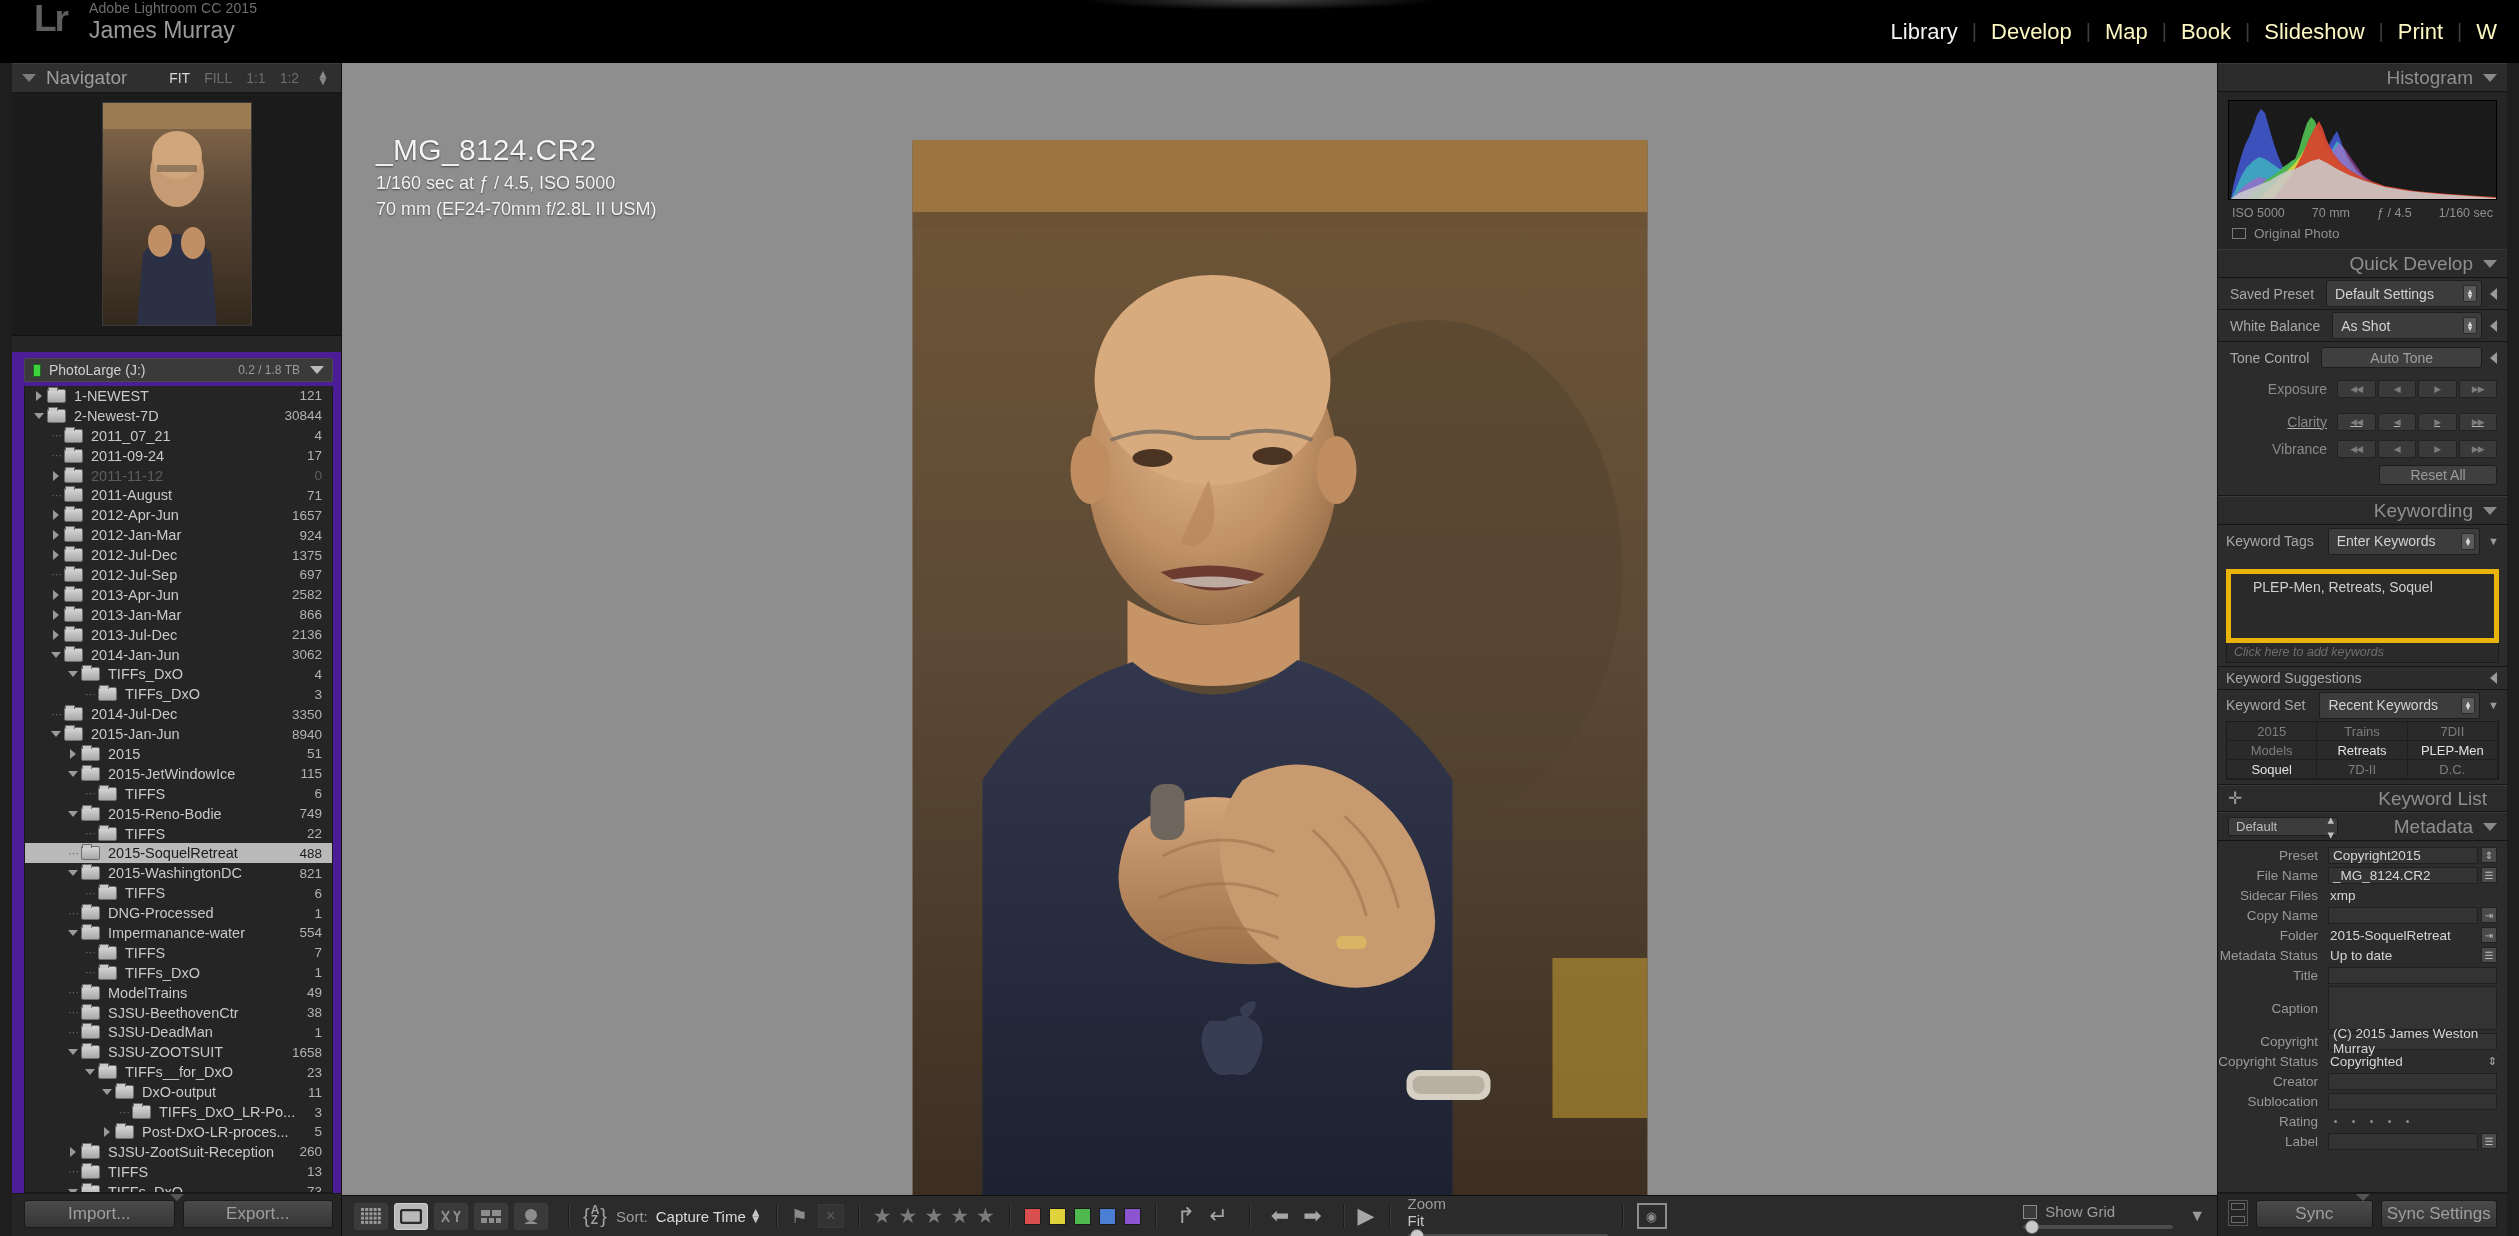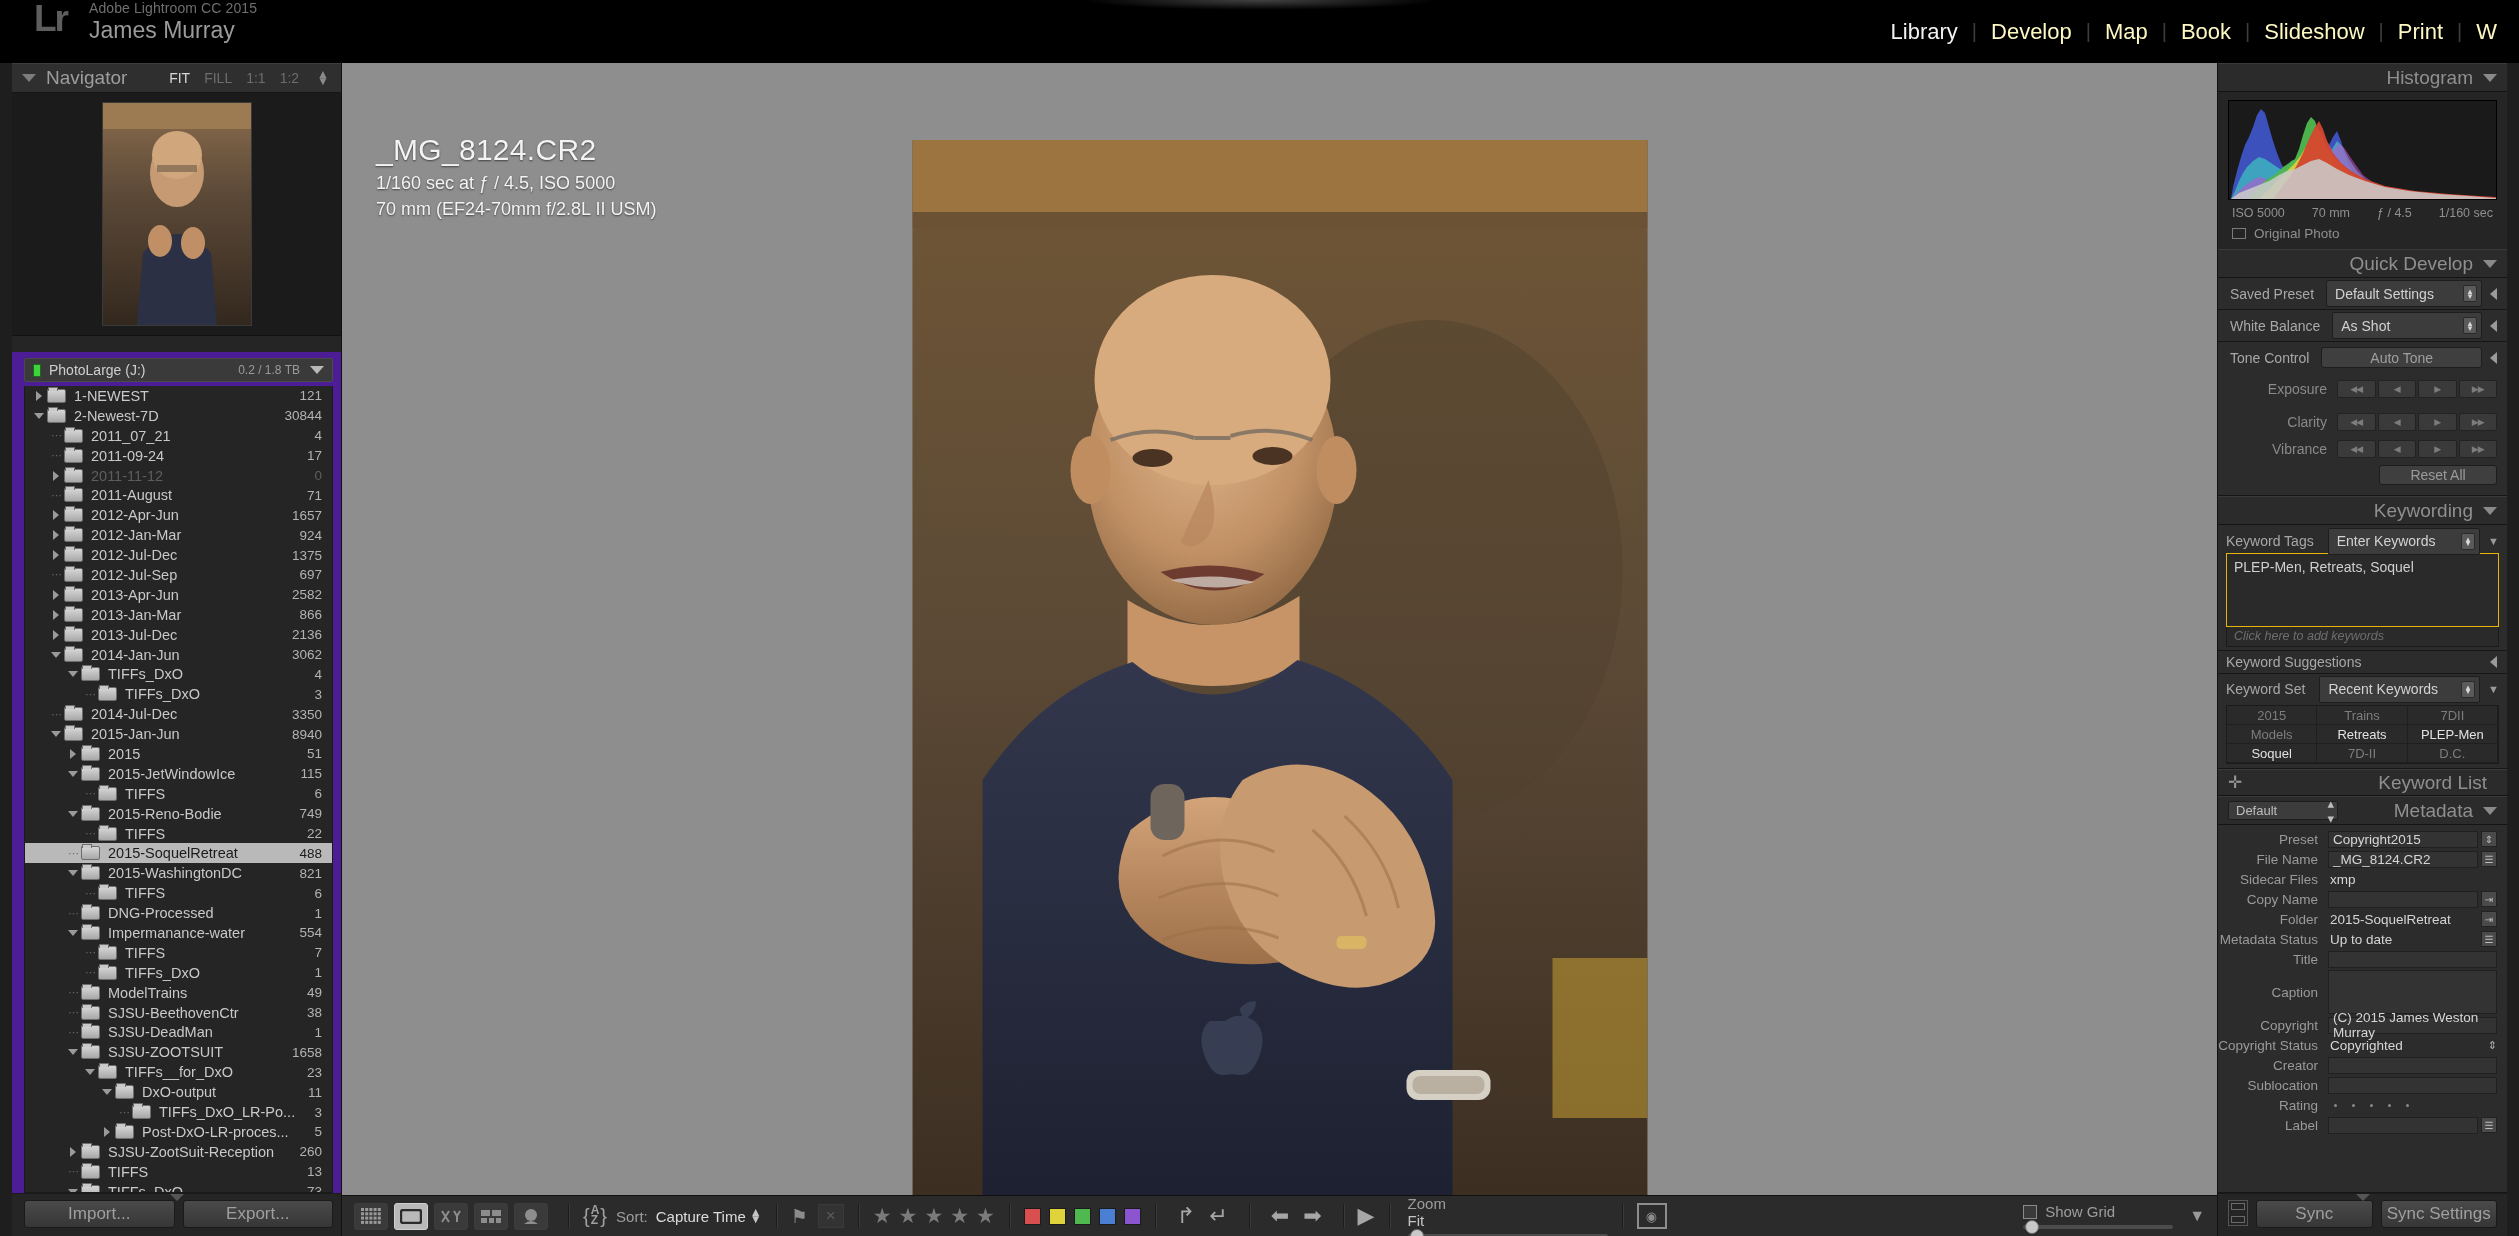--- a/index.html
+++ b/index.html
@@ -119,21 +119,21 @@
   .qd-btn{ flex:1; height:21px; margin-left:12px; background:#3f3f3f; border:1px solid #1d1d1d; border-radius:3px;
      display:flex;align-items:center;justify-content:center; font-size:14px; color:#9e9e9e;}
   .qd-tri{ width:0;height:0;border-top:6px solid transparent;border-bottom:6px solid transparent;border-right:7px solid #9a9a9a; margin-left:8px;}
   .nudge{ display:flex; gap:2px; width:160px;}
   .nudge div{ flex:1; height:18px; background:#3a3a3a;border:1px solid #222;border-radius:2px;
      display:flex;align-items:center;justify-content:center;font-size:9px;color:#7c7c7c; letter-spacing:-1px;}
   .resetall{ height:20px; width:118px; margin:4px 4px 4px auto; background:#3f3f3f;border:1px solid #1d1d1d;border-radius:3px;
      display:flex;align-items:center;justify-content:center;font-size:14px;color:#9b9b9b;}
 
   .kw-row{ display:flex; align-items:center; height:24px; font-size:14px; gap:8px;}
-  .kw-box{ height:74px; background:#2a2a2a; border:1px solid #eab308; margin:0 0 0; padding:5px 7px; font-size:14px; color:#cfcfcf;}
+  .kw-box{ height:74px; background:#2a2a2a; border:5px solid #eab308; margin:16px 0 0; padding:5px 22px; font-size:14px; color:#cfcfcf;}
   .kw-add{ height:20px; background:#2a2a2a; border:1px solid #1b1b1b; border-top:none; padding:2px 7px; font-size:12.5px; color:#6e6e6e; font-style:italic;}
   .kset-grid{ display:grid; grid-template-columns:1fr 1fr 1fr; border:1px solid #1b1b1b; background:#2a2a2a; margin-top:4px;}
   .kset-cell{ height:19px; display:flex;align-items:center;justify-content:center; font-size:13px; color:#7d7d7d;
      border-right:1px solid #1f1f1f; border-bottom:1px solid #1f1f1f;}
   .kset-cell.on{ color:#e2e2e2;}
   .kl-row{ display:flex; align-items:center; justify-content:flex-end; height:27px; padding:0 10px; background:#2b2b2b;
      border-top:1px solid #3a3a3a; border-bottom:1px solid #141414; font-size:19px; color:#8f8f8f; gap:10px; position:relative;}
   .kl-plus{ position:absolute; left:10px; color:#9a9a9a; font-size:17px;}
 
   .meta-hdr{ display:flex; align-items:center; height:29px; padding:0 10px; background:#2b2b2b;
@@ -857,21 +857,21 @@
         </div>
         <div class="qd-row" style="margin-top:6px;">
           <span class="qd-lbl r">Exposure</span>
           <span class="nudge">
             <div>◀◀</div>
             <div>◀</div>
             <div>▶</div>
             <div>▶▶</div>
           </span>
         </div>
-        <div class="qd-row" style="margin-top:8px;">
+        <div class="qd-row" style="margin-top:8px;text-decoration:underline;">
           <span class="qd-lbl r">Clarity</span>
           <span class="nudge">
             <div>◀◀</div>
             <div>◀</div>
             <div>▶</div>
             <div>▶▶</div>
           </span>
         </div>
         <div class="qd-row" style="margin-top:2px;">
           <span class="qd-lbl r">Vibrance</span>

